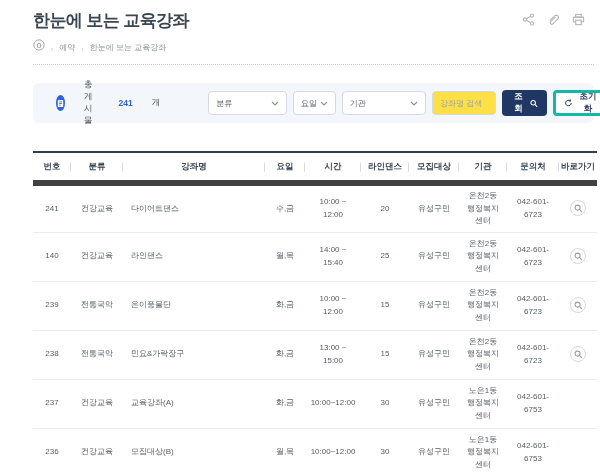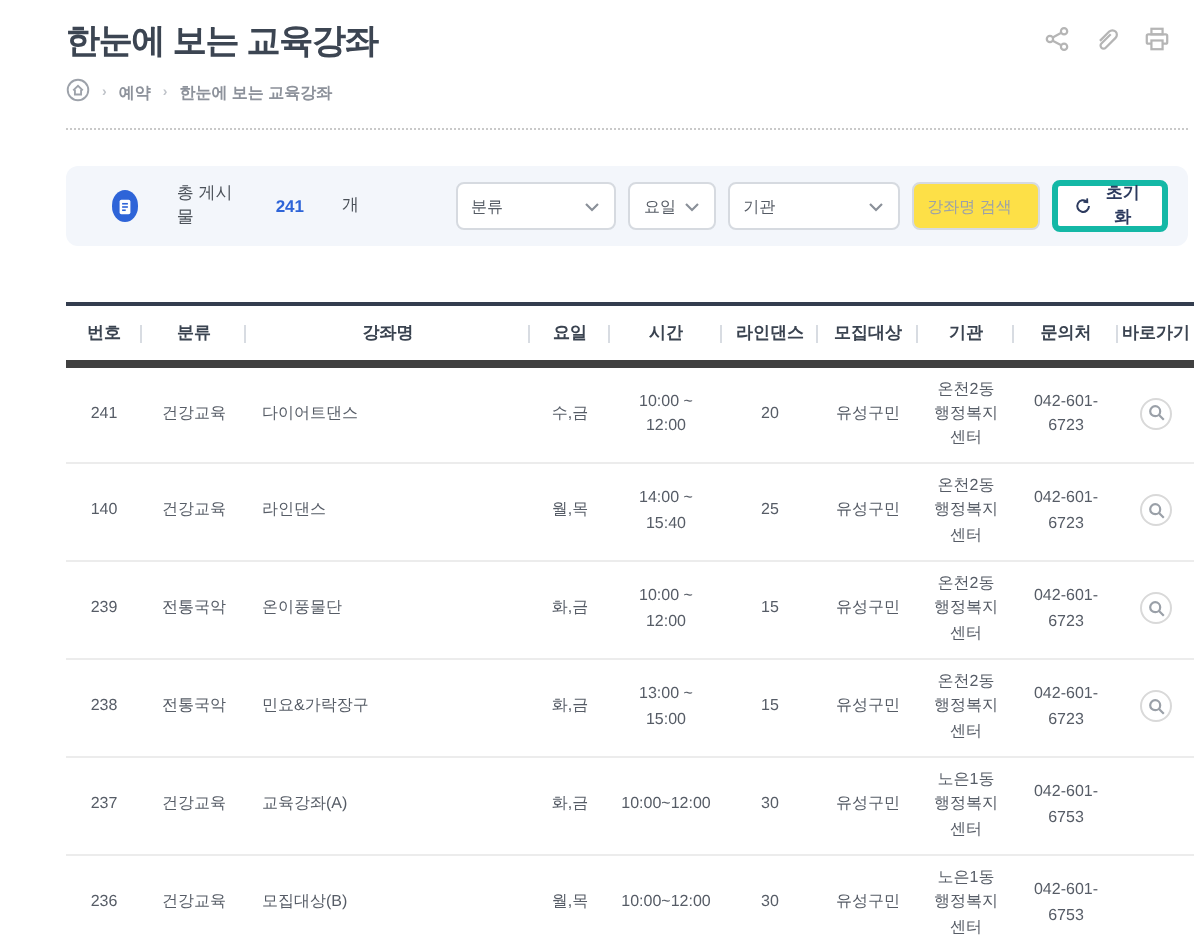--- a/index.html
+++ b/index.html
@@ -5,21 +5,21 @@
   * { margin:0; padding:0; box-sizing:border-box; }
   html,body { width:600px; height:475px; background:#fff; overflow:hidden;
     font-family:"Liberation Sans","DejaVu Sans",sans-serif; color:#565c66; }
   .page { position:relative; width:600px; height:475px; padding:9px 3px 0 33px; }
 
   
   .page-title { font-size:17px; font-weight:bold; color:#3c4552; letter-spacing:-0.6px; }
   .title-actions { position:absolute; top:12px; right:15px; display:flex; gap:11px; }
   .title-actions .ic { width:14px; height:14px; display:inline-flex; align-items:center; justify-content:center; cursor:pointer; }
 
-  .breadcrumb { display:flex; align-items:center; gap:6px; margin-top:7px; font-size:8px; color:#8d929b;font-weight:bold; }
+  .breadcrumb { display:flex; align-items:flex-end; gap:6px; margin-top:7px; font-size:8px; color:#8d929b; }
   .breadcrumb .sep { color:#c0c4ca; font-size:7px; }
   .breadcrumb .crumb { cursor:pointer; }
 
   .dotted-divider { border:none; border-top:1px dotted #c9c9c9; margin-top:11px; margin-right:3px; }
 
   
   .filter-bar { margin-top:18px; margin-right:3px; height:40px; background:#f3f6fb; border-radius:6px;
     display:flex; align-items:center; padding:0 10px; }
   .total { display:flex; align-items:center; gap:19px; font-size:8.5px; color:#4a5058; margin:0 0 0 13px; }
   .total-icon { width:16px; height:16px; border-radius:50%; background:#2e64d8; display:inline-flex; align-items:center; justify-content:center; }
@@ -33,21 +33,21 @@
   .search-input::placeholder { color:#9ba1a9; }
   .btn-search { height:26px; background:#203763; color:#fff; border:none; border-radius:4px;
     display:flex; align-items:center; gap:4px; padding:0 9px; font-size:8.5px; font-weight:bold; font-family:inherit; cursor:pointer; }
   .btn-reset { height:26px; background:#fff; color:#2c3a5e; border:3px solid #14b8a6; border-radius:4px;
     display:flex; align-items:center; gap:4px; padding:0 8px; font-size:8.5px; font-weight:bold; font-family:inherit; cursor:pointer; }
 
   
   .course-table { margin-top:28px; width:564px; border-collapse:collapse; table-layout:fixed;
     border-top:2px solid #333d4e; }
   .course-table th { font-size:8.5px; font-weight:bold; color:#3a4350; padding:8px 0 7px;
-    border-bottom:4px solid #404040; position:relative; text-align:center; }
+    border-bottom:6px solid #404040; position:relative; text-align:center; }
   .course-table th:not(:last-child)::after { content:""; position:absolute; right:0; top:50%;
     transform:translateY(-50%); width:1px; height:9px; background:#d8dce2; }
   .course-table td { font-size:8px; color:#565c66; text-align:center; vertical-align:middle;
     height:49px; padding:3px 2px; border-bottom:1px solid #ececec; white-space:pre-line; line-height:1.55; }
   .course-table td.name { text-align:left; padding-left:8px; }
   .link-btn { width:16px; height:16px; border:1px solid #d9d9d9; background:#fff; border-radius:50%;
     display:inline-flex; align-items:center; justify-content:center; cursor:pointer; }
 </style>
 </head>
 <body>
@@ -122,20 +122,27 @@
             <polyline points="1,1 4,4 7,1"></polyline>
           </svg>
       </div>
       <div class="sel sel-org">
         <span>기관</span>
         <svg width="8" height="5" viewBox="0 0 8 5" fill="none" stroke="#8a9099" stroke-width="1.1">
             <polyline points="1,1 4,4 7,1"></polyline>
           </svg>
       </div>
       <input class="search-input" type="text" placeholder="강좌명 검색" style="">
+      <button class="btn-search">
+        <span>조회</span>
+        <svg width="9" height="9" viewBox="0 0 9 9" fill="none" stroke="#fff" stroke-width="1.2">
+          <circle cx="3.6" cy="3.6" r="2.6"></circle>
+            <line x1="5.6" y1="5.6" x2="8.2" y2="8.2"></line>
+        </svg>
+      </button>
       <button class="btn-reset">
         <svg width="10" height="10" viewBox="0 0 10 10" fill="none" stroke="#2c3a5e" stroke-width="1.1">
           <path d="M8.2,5 a3.2,3.2 0 1 1 -1.1,-2.4"></path>
           <path d="M7.2,0.8 L7.3,2.9 L5.2,2.7" stroke-width="1"></path>
         </svg>
         <span>초기화</span>
       </button>
     </div>
   </div>
 

